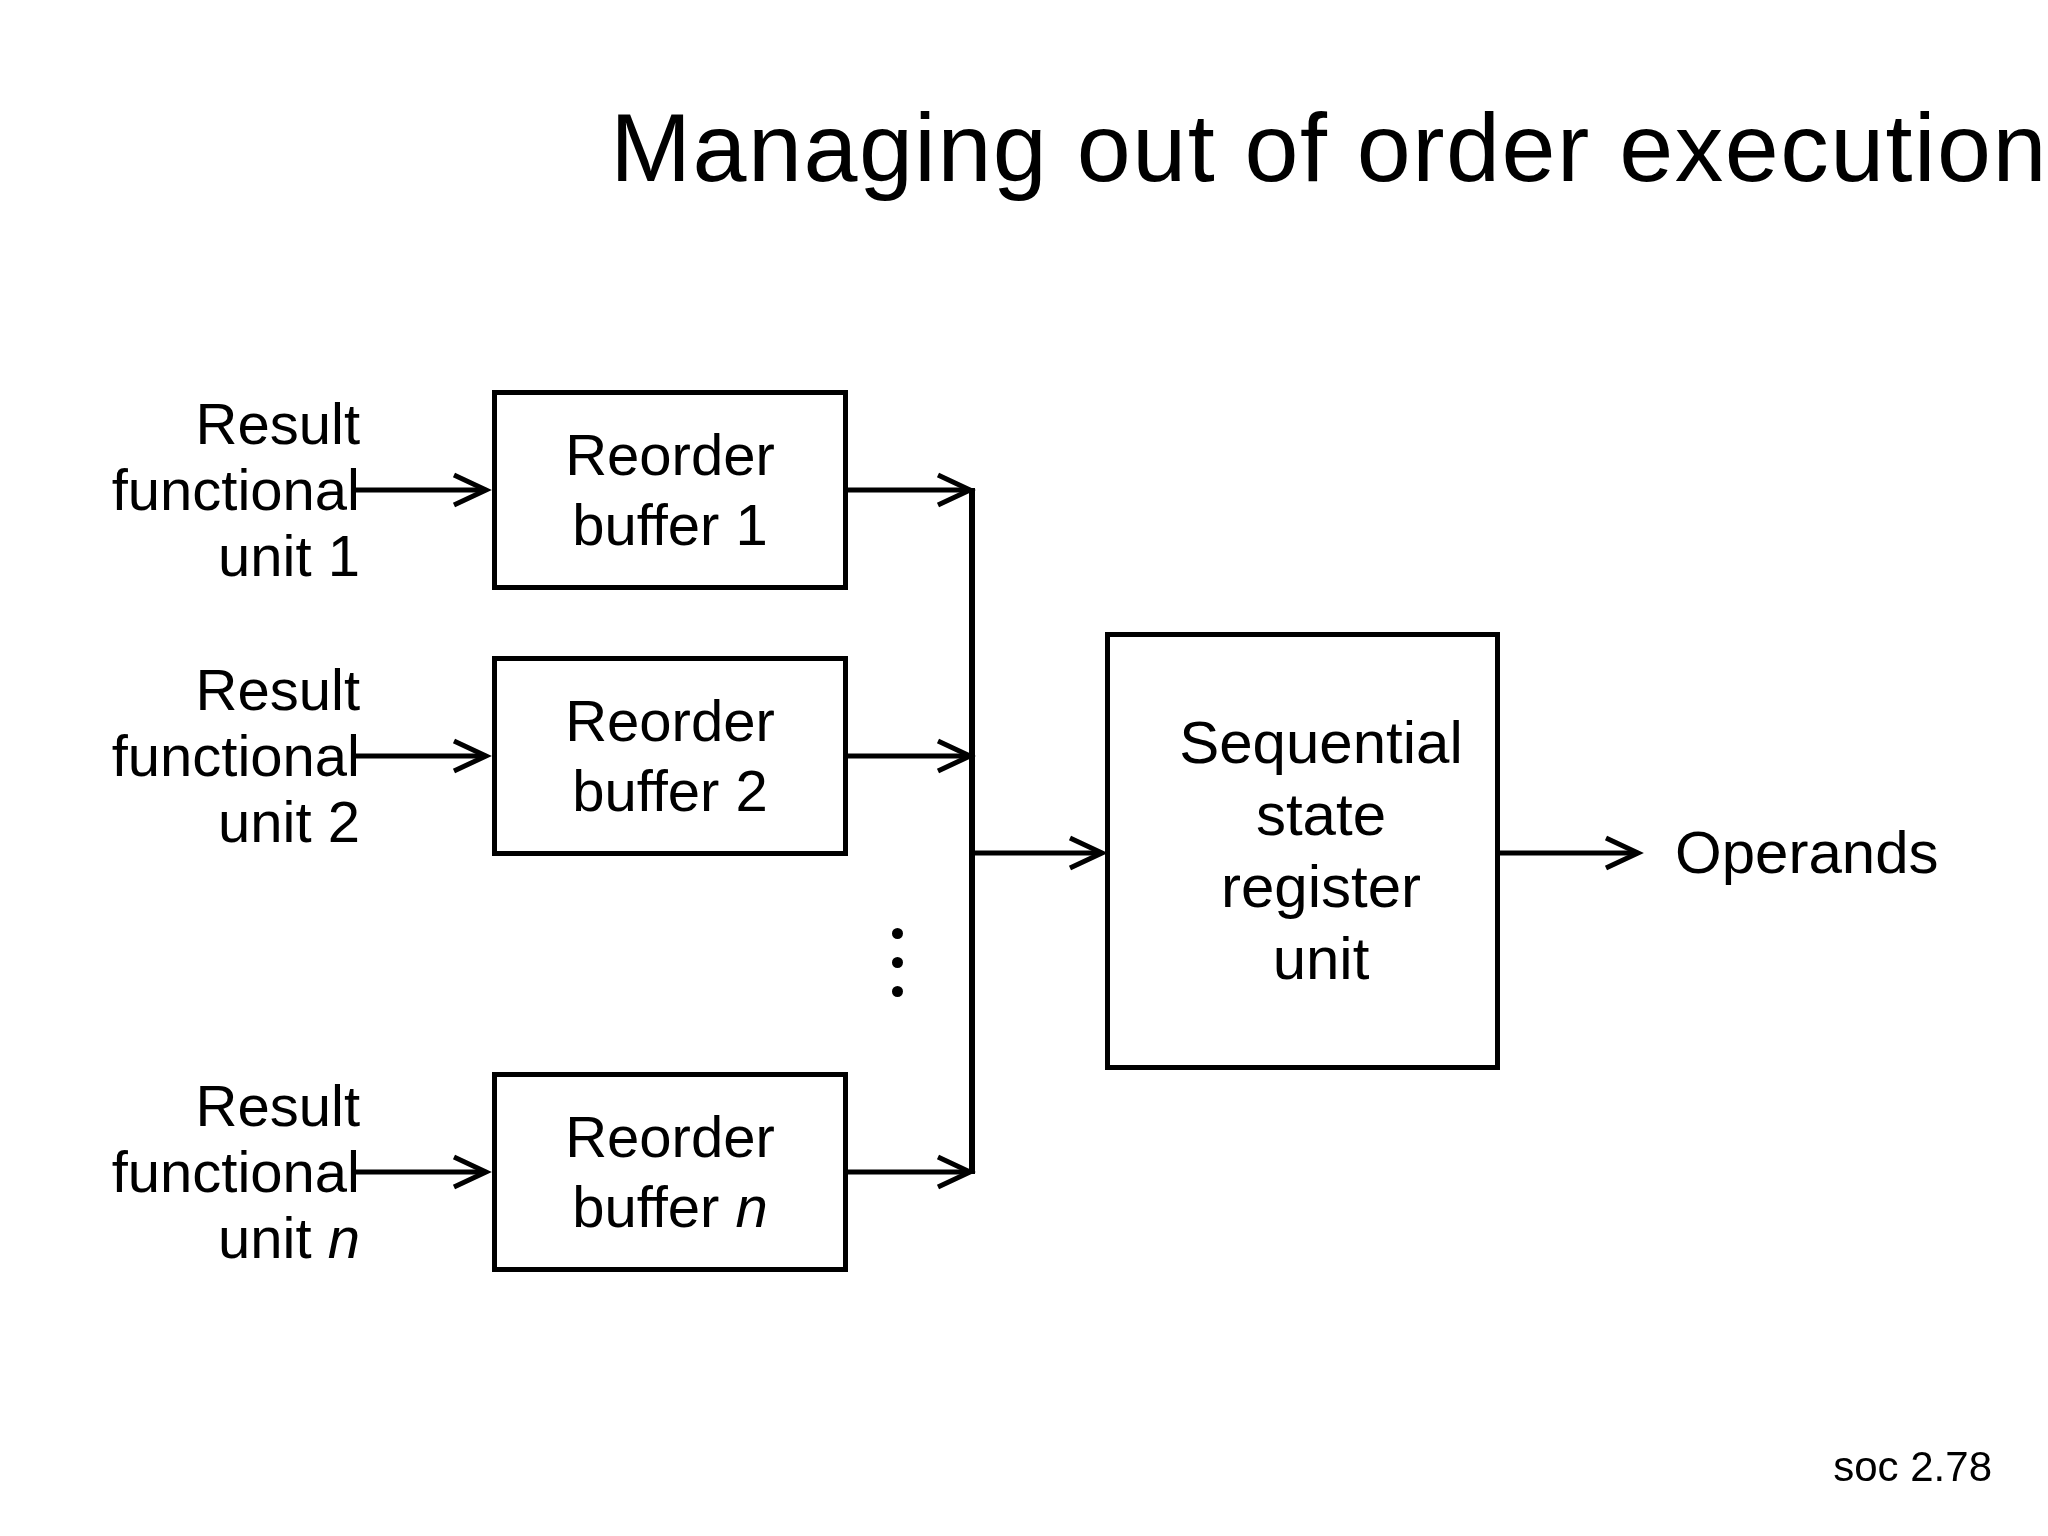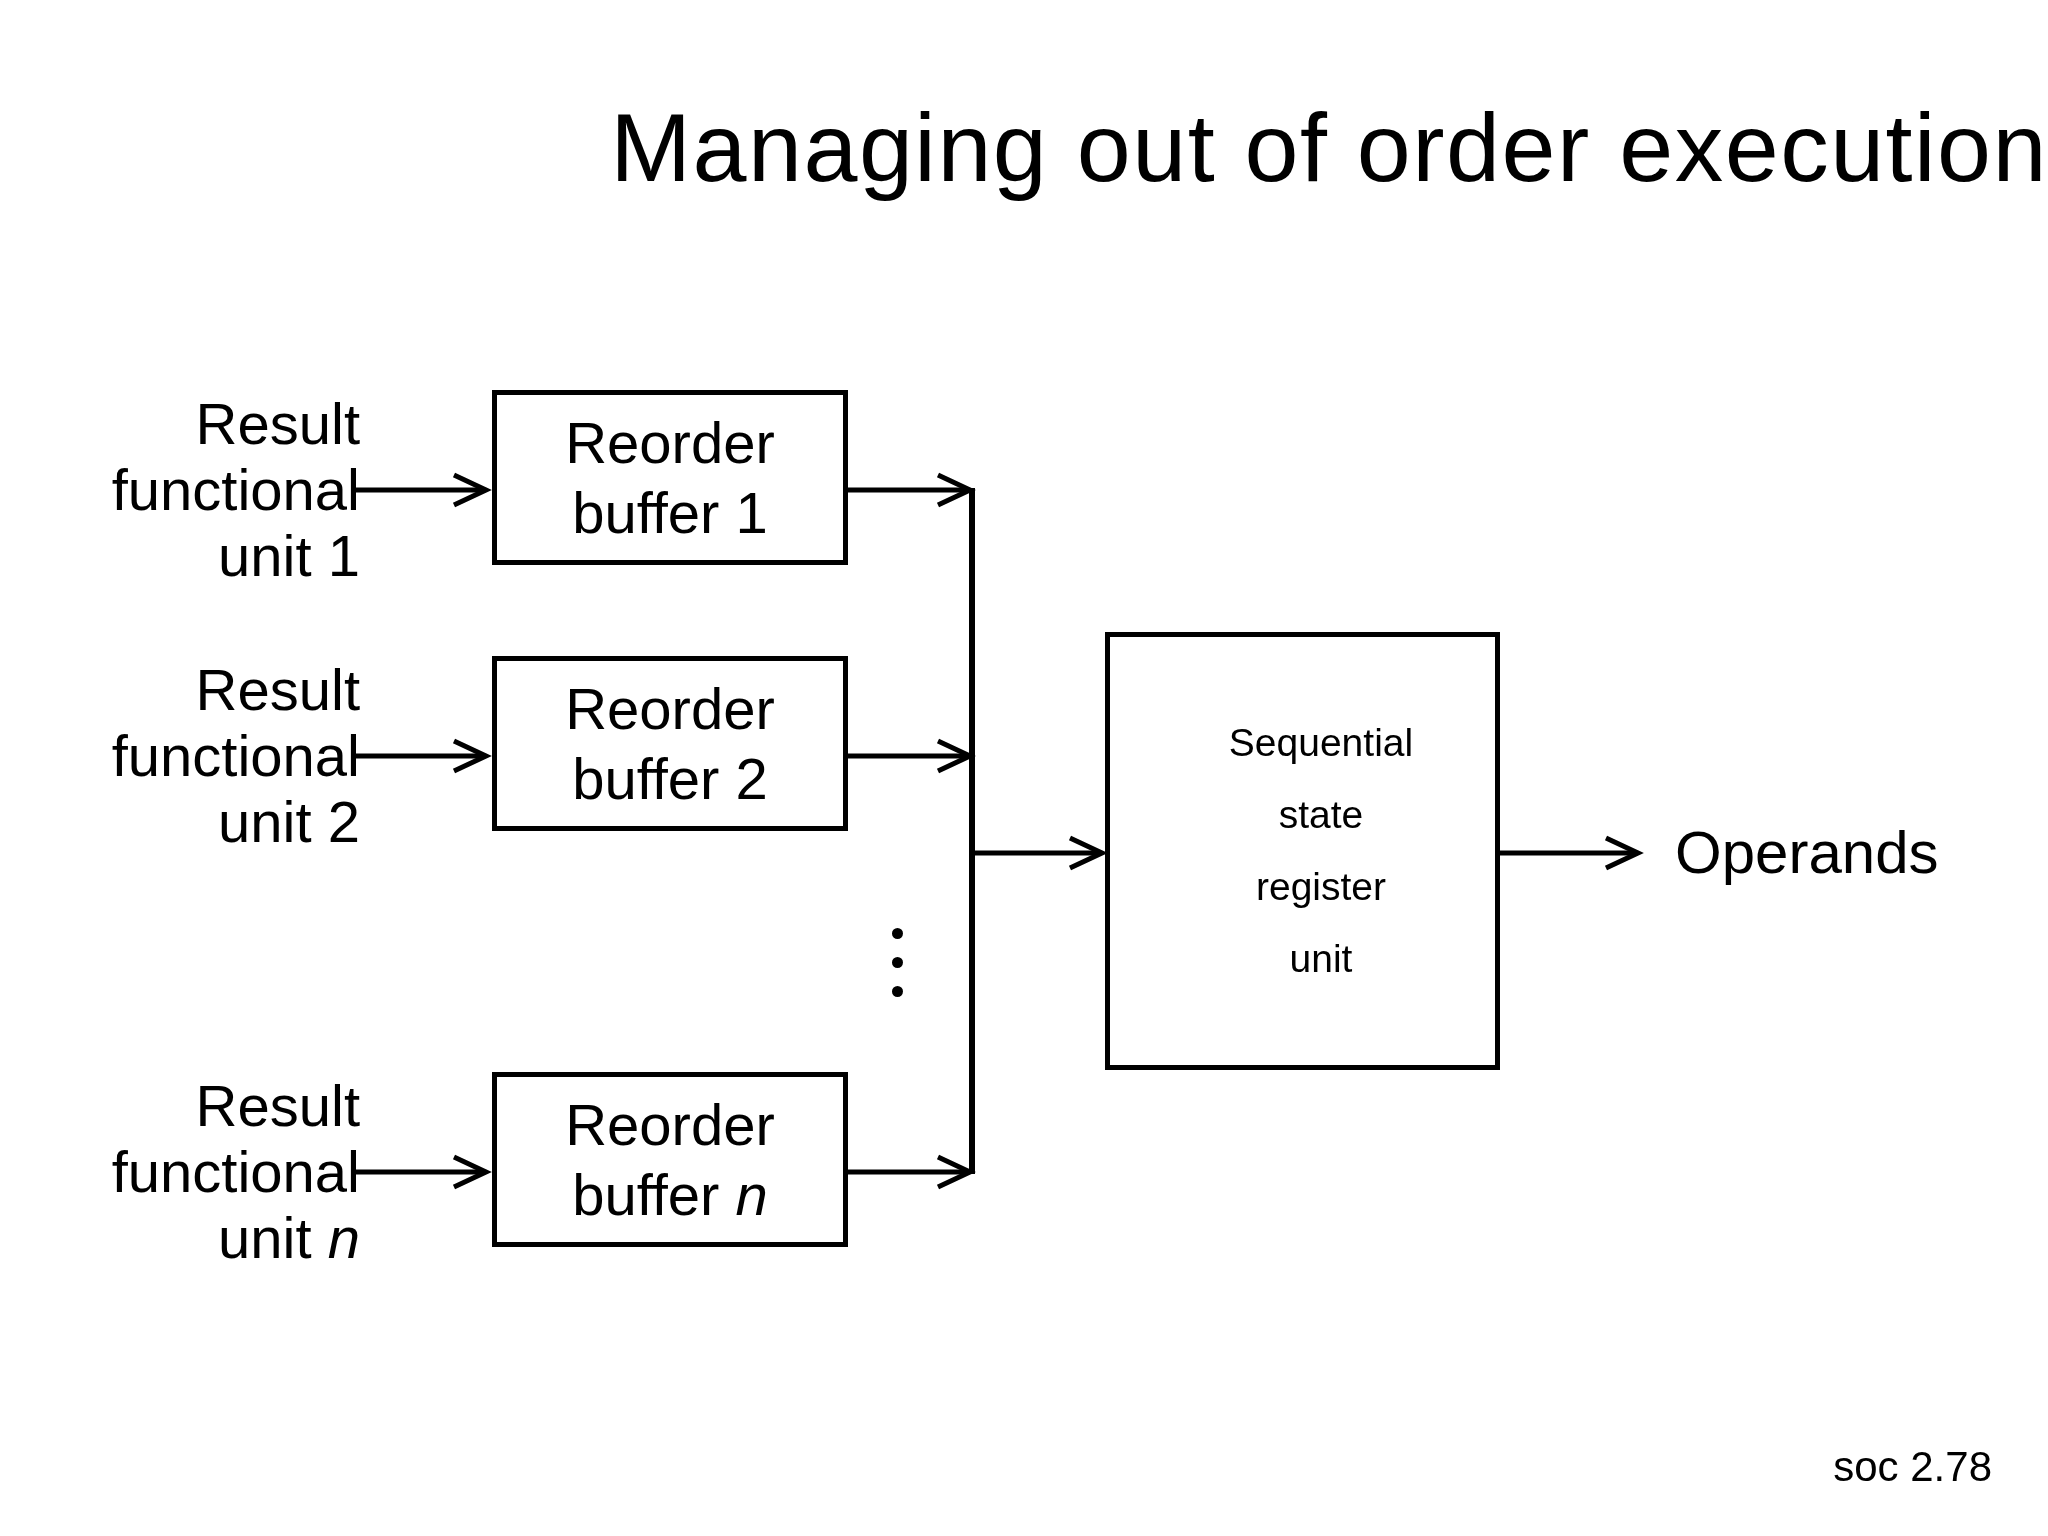--- a/index.html
+++ b/index.html
@@ -53,21 +53,21 @@
     line-height: 66px;
   }
   .flabel-1 { top: 391px; }
   .flabel-2 { top: 657px; }
   .flabel-3 { top: 1073px; }
 
   .bbox {
     position: absolute;
     left: 492px;
     width: 356px;
-    height: 175px;
+    height: 200px;
     border: 5px solid #000000;
     background: #ffffff;
     display: flex;
     flex-direction: column;
     align-items: center;
     justify-content: center;
     text-align: center;
     font-size: 58px;
     line-height: 70px;
   }
@@ -79,21 +79,21 @@
     position: absolute;
     left: 1105px; top: 632px;
     width: 395px; height: 438px;
     border: 5px solid #000000;
     background: #ffffff;
     display: flex;
     flex-direction: column;
     align-items: center;
     justify-content: center;
     text-align: center;
-    font-size: 39px;
+    font-size: 60px;
     line-height: 72px;
     padding-left: 37px;
   }
 
   .operands {
     position: absolute;
     left: 1667px; top: 819px;
     font-size: 60px;
     line-height: 68px;
     white-space: nowrap;

